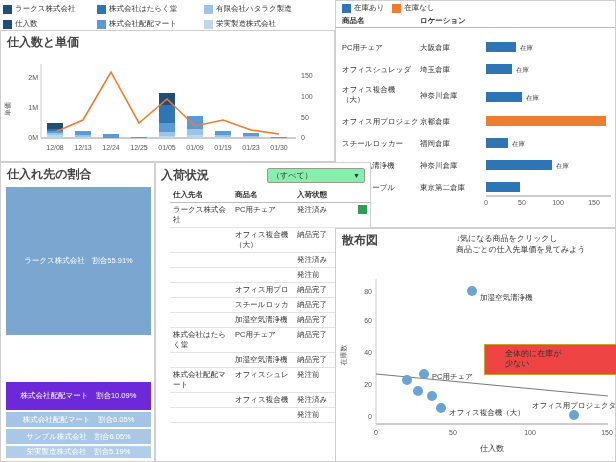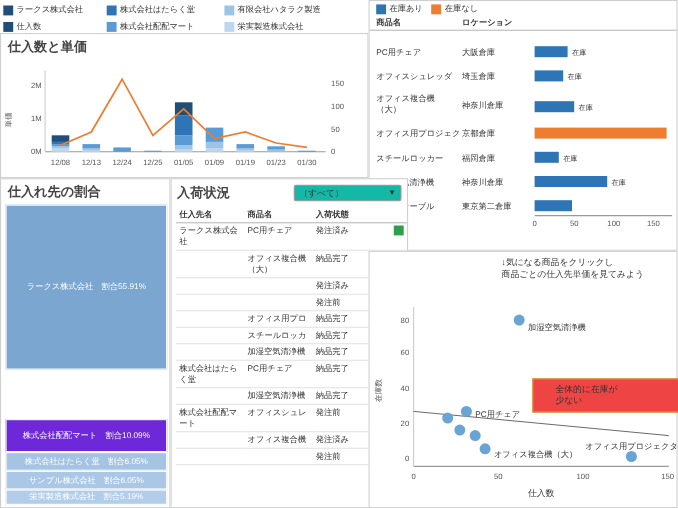--- a/index.html
+++ b/index.html
@@ -6,21 +6,21 @@
   body{width:616px;height:462px;background:#ffffff;font-family:"Liberation Sans",sans-serif;color:#333;overflow:hidden;}
   .panel{position:absolute;background:#fff;border:1px solid #cfcfcf;box-sizing:border-box;}
   .ptitle{font-size:12px;font-weight:bold;color:#444;padding:3px 6px;}
   .legend-row{display:flex;align-items:center;gap:3px;font-size:7.5px;color:#333;white-space:nowrap;}
   .sw{width:9px;height:9px;display:inline-block;flex:none;}
   .axis-lbl{font-size:7px;fill:#555;}
   svg{display:block;}
   .tbl{font-size:7.5px;border-collapse:collapse;width:100%;}
   .tbl th{font-weight:bold;text-align:left;border-bottom:1px solid #bbb;padding:2px 3px;color:#333;}
   .tbl td{padding:2px 3px;vertical-align:top;border-bottom:1px solid #e3e3e3;}
-  .sel{border:1px solid #999;border-radius:2px;font-size:8px;padding:1px 4px;background:#14b8a6;display:flex;justify-content:space-between;align-items:center;width:88px;}
+  .sel{border:1px solid #999;border-radius:2px;font-size:8px;padding:1px 4px;background:#86efac;display:flex;justify-content:space-between;align-items:center;width:88px;}
   .treecell{color:#fff;font-size:7.5px;display:flex;align-items:center;justify-content:center;box-sizing:border-box;border:1px solid #fff;overflow:hidden;text-align:right;}
   .note{font-size:8px;color:#333;line-height:1.35;}
   .callout{border:1px solid #c9a227;background:#ef4444;font-size:8px;padding:4px 20px;line-height:1.3;color:#333;}
 </style>
 </head>
 <body>
 
 <div class="panel" style="left:0;top:0;width:335px;height:30px;border:none;">
   <div style="display:grid;grid-template-columns:92px 105px 118px;grid-template-rows:14px 14px;padding:2px 3px;gap:1px 2px;">
     <div class="legend-row">
@@ -206,40 +206,40 @@
 <div class="panel" style="left:0;top:162px;width:155px;height:300px;">
   <div class="ptitle">仕入れ先の割合</div>
   <div style="position:relative;width:147px;height:273px;margin:0 4px;">
     <div class="treecell" style="position:absolute;left:0;top:0;width:147px;height:150px;background:#7aa6d0;">
       <span>ラークス株式会社　割合55.91%</span>
     </div>
     <div class="treecell" style="position:absolute;left:0;top:195px;width:147px;height:30px;background:#6d28d9;">
       <span>株式会社配配マート　割合10.09%</span>
     </div>
     <div class="treecell" style="position:absolute;left:0;top:225px;width:147px;height:17px;background:#a5c4e4;">
-      <span>株式会社はたらく堂　割合6.05%</span>
+      <span>株式会社配配マート　割合6.05%</span>
     </div>
     <div class="treecell" style="position:absolute;left:0;top:242px;width:147px;height:17px;background:#aac8e6;">
       <span>サンプル株式会社　割合6.05%</span>
     </div>
     <div class="treecell" style="position:absolute;left:0;top:259px;width:147px;height:14px;background:#b2cde9;">
       <span>栄実製造株式会社　割合5.19%</span>
     </div>
   </div>
 </div>
 
 <div class="panel" style="left:155px;top:162px;width:216px;height:300px;">
   <div style="display:flex;align-items:center;justify-content:space-between;padding:2px 5px 0 5px;">
     <div class="ptitle" style="padding:2px 0;">入荷状況</div>
     <div class="sel">
       <span>（すべて）</span>
       <span style="font-size:7px;">▼</span>
     </div>
   </div>
-  <div style="padding:2px 0 0 4px;height:272px;overflow:hidden;">
+  <div style="padding:2px 0 0 4px;height:272px;overflow:hidden;margin-left:10px;">
     <table class="tbl">
       <thead>
         <tr>
           <th style="width:56px;">仕入先名</th>
           <th style="width:56px;">商品名</th>
           <th>入荷状態</th>
         </tr>
       </thead>
       <tbody>
         <tr>
@@ -301,20 +301,21 @@
           <td></td>
           <td></td>
           <td><span>発注前</span><span style="display:inline-block;width:9px;height:9px;background:#c00000;float:right;"></span></td>
         </tr>
       </tbody>
     </table>
   </div>
 </div>
 
 <div class="panel" style="left:335px;top:228px;width:281px;height:234px;">
+  <div class="ptitle">散布図</div>
   <div style="position:absolute;left:120px;top:5px;width:158px;" class="note">
     <div>↓気になる商品をクリックし</div>
     <div>商品ごとの仕入先単価を見てみよう</div>
   </div>
   <div class="callout" style="position:absolute;left:148px;top:115px;width:92px;">
     <div>全体的に在庫が</div>
     <div>少ない</div>
   </div>
 
   <svg width="279" height="192" viewBox="0 0 279 192" style="position:absolute;left:0;top:40px;">

